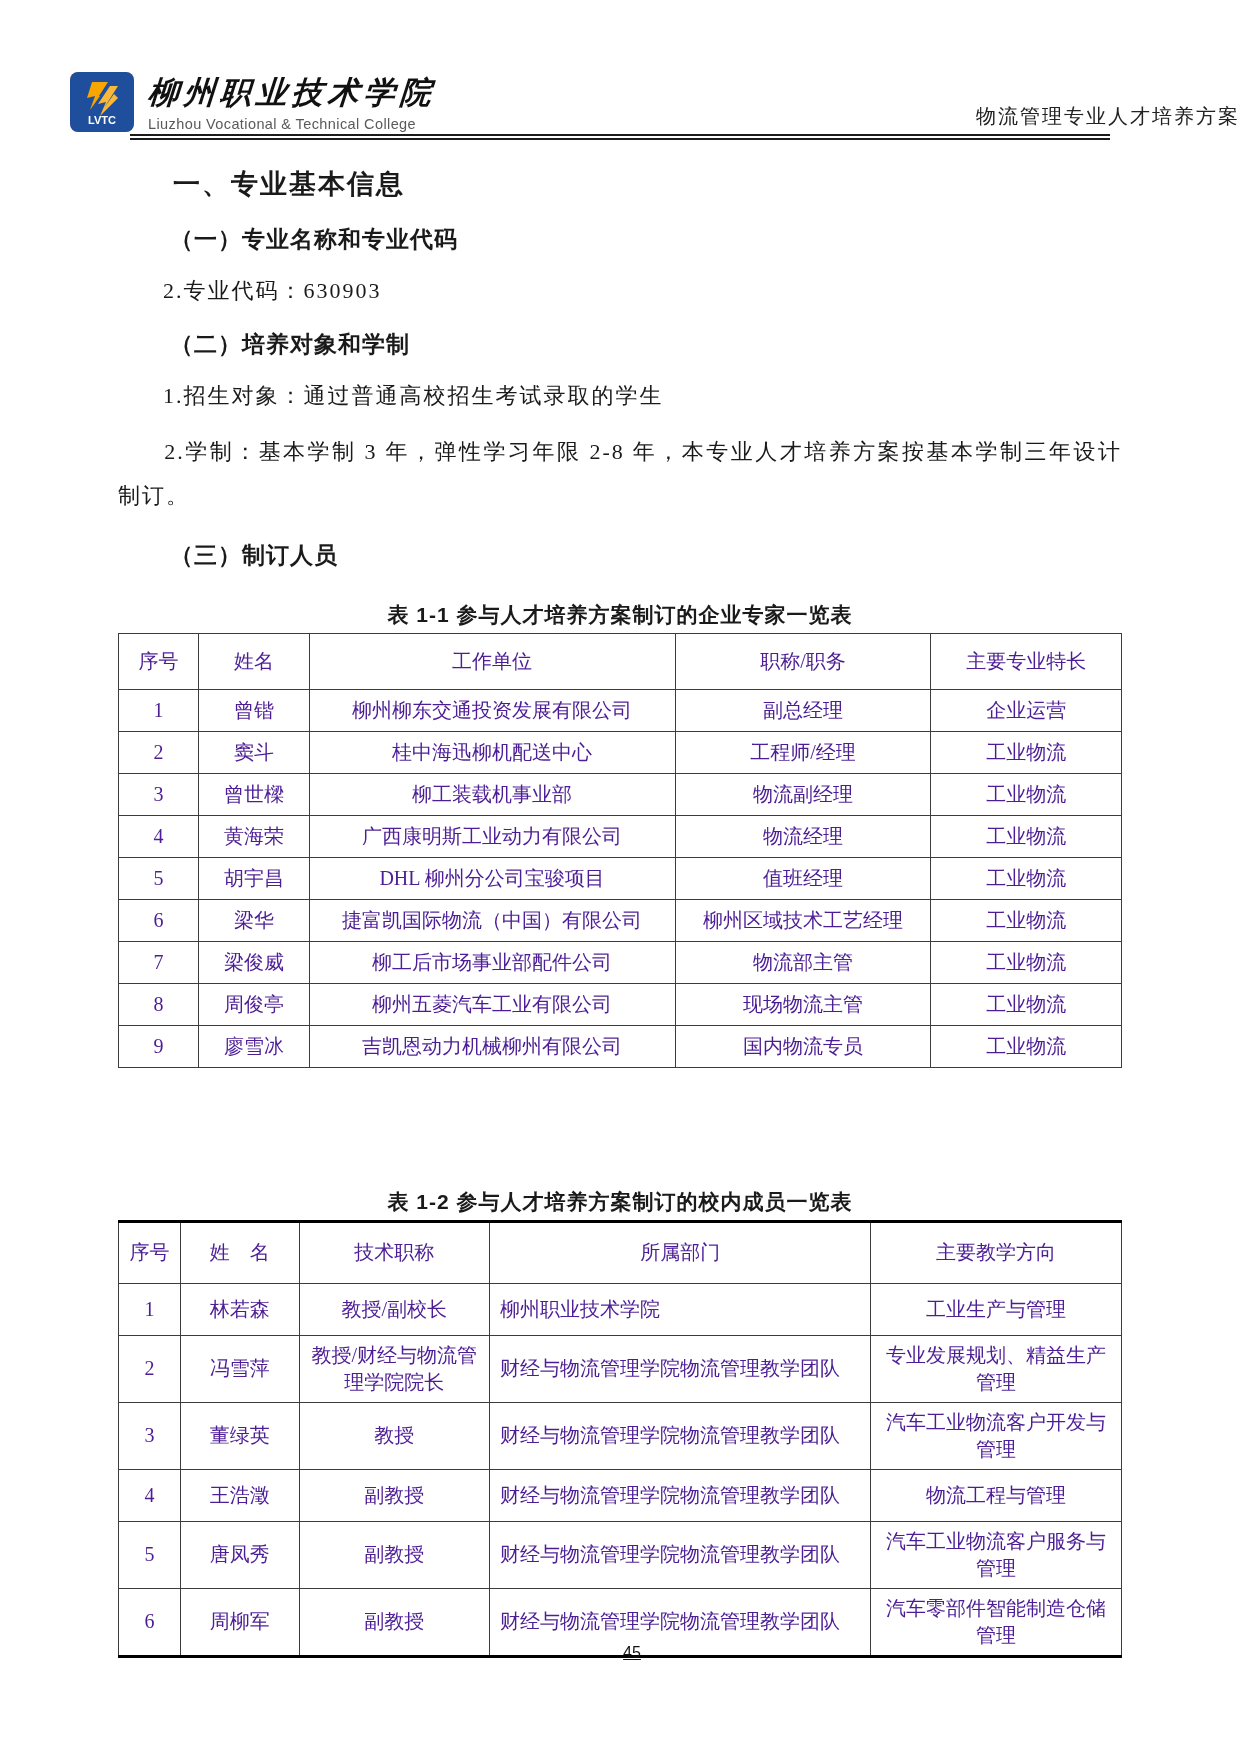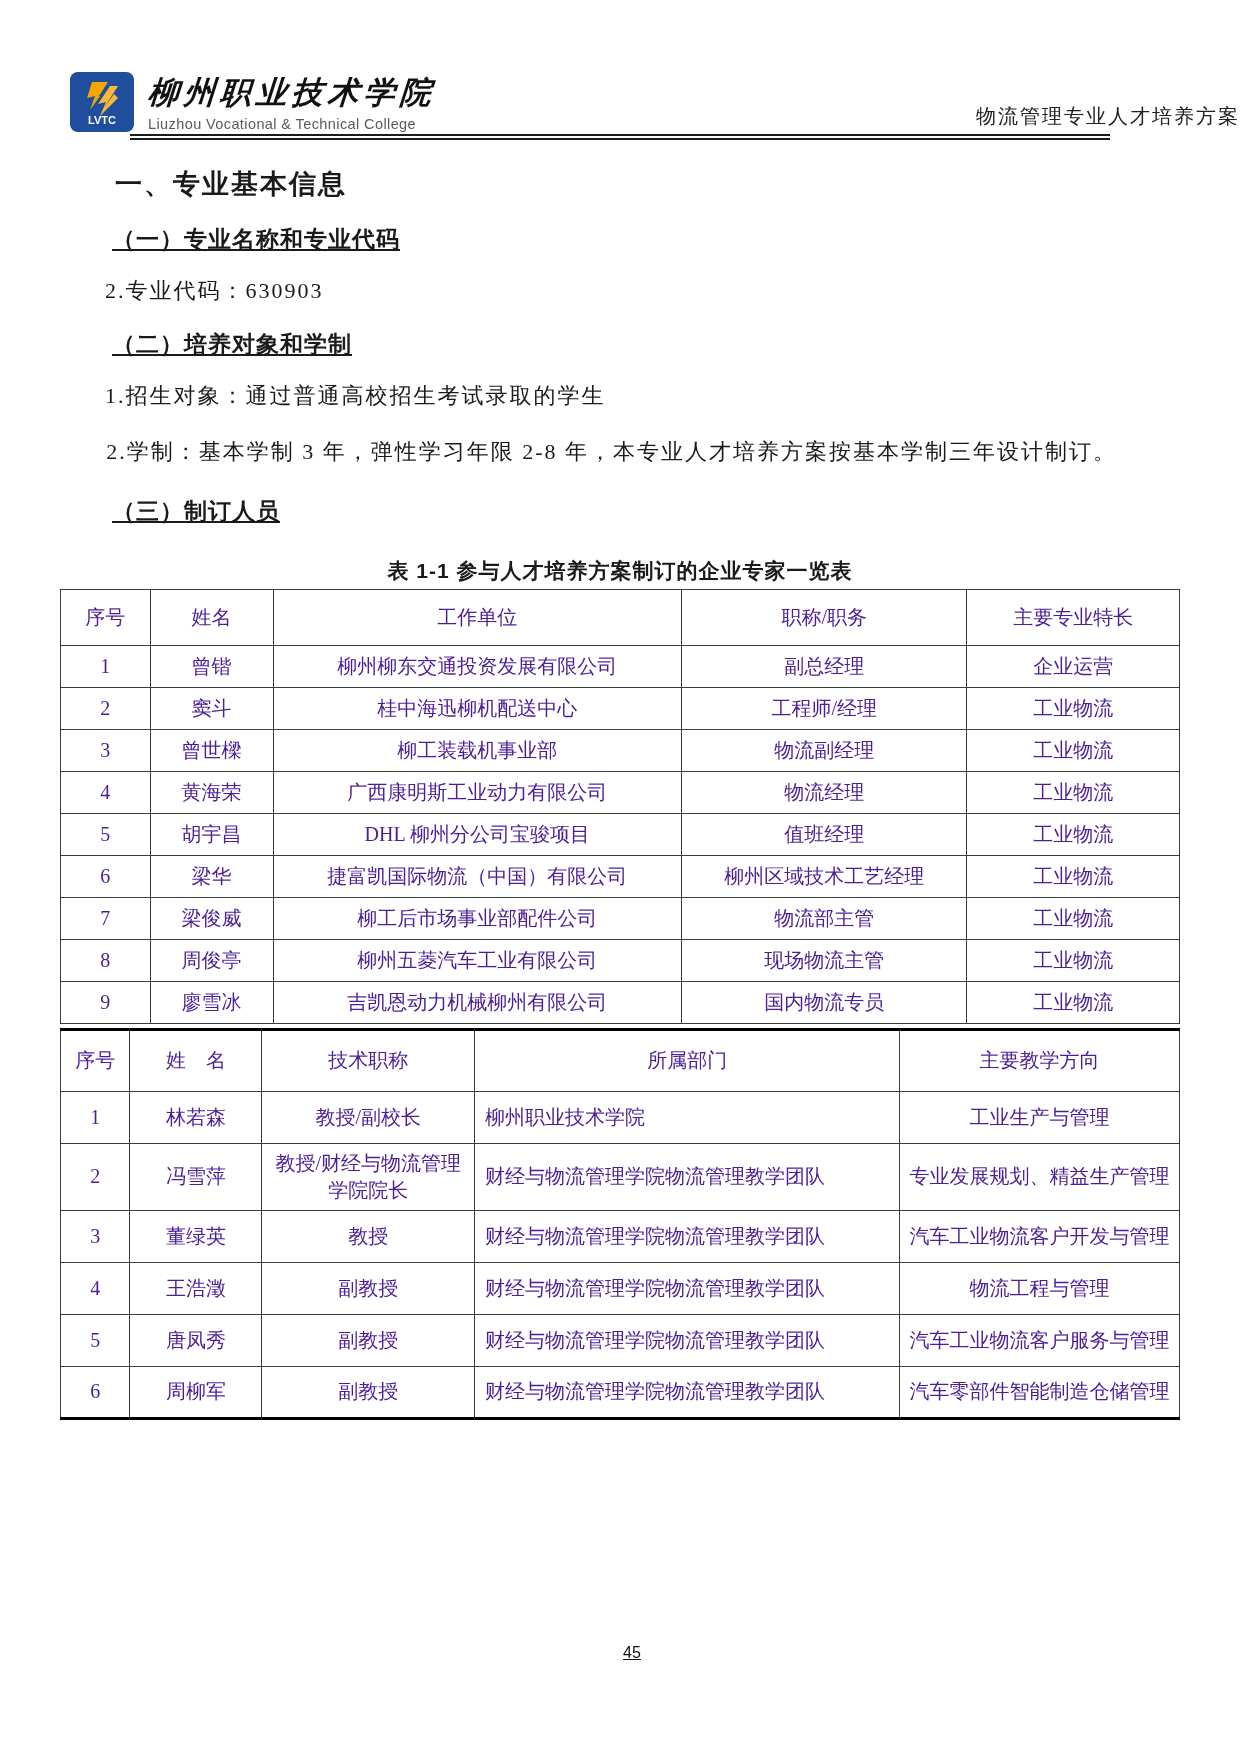--- a/index.html
+++ b/index.html
@@ -6,21 +6,21 @@
   html,body { background:#ffffff; }
   .page {
     position:relative;
     width:1240px; height:1754px;
     margin:0 auto;
     background:#ffffff;
     font-family:"Liberation Serif","DejaVu Serif",serif;
     color:#1a1a1a;
     overflow:hidden;
   }
-  .content { padding:0 60px; }
+  .content { padding:0 118px; }
 
   
   .header { display:flex; justify-content:space-between; align-items:flex-end; padding-top:72px; }
   .brand { display:flex; align-items:center; gap:14px; padding-left:70px; }
   .logo-box { width:64px; height:60px; border-radius:8px; background:#fdba74; position:relative; flex:0 0 auto; }
   .logo-box svg { display:block; }
   .brand-text { display:flex; flex-direction:column; }
   .school-zh {
     font-family:"DejaVu Serif","Liberation Serif",serif;
     font-size:31px; font-weight:bold; font-style:italic;
@@ -39,21 +39,21 @@
 
   
   .h1 {
     font-family:"Liberation Sans","DejaVu Sans",sans-serif;
     font-size:27px; font-weight:bold; letter-spacing:2px;
     padding-left:55px; margin-top:26px;
   }
   .h2 {
     font-family:"Liberation Sans","DejaVu Sans",sans-serif;
     font-size:23px; font-weight:bold; letter-spacing:1px;
-    padding-left:52px; margin-top:22px;text-decoration:underline;
+    padding-left:52px; margin-top:22px;
   }
   .body-line { font-size:22px; letter-spacing:2px; padding-left:45px; margin-top:20px; line-height:1.45; }
   .body-para { font-size:22px; letter-spacing:2px; text-indent:2.1em; margin-top:18px; line-height:2.0; text-align:justify; }
 
   
   .table-title {
     font-family:"Liberation Sans","DejaVu Sans",sans-serif;
     font-size:21px; font-weight:bold; letter-spacing:1px;
     text-align:center; margin-top:30px;
   }
@@ -201,20 +201,21 @@
           <tr>
             <td>9</td>
             <td>廖雪冰</td>
             <td>吉凯恩动力机械柳州有限公司</td>
             <td>国内物流专员</td>
             <td>工业物流</td>
           </tr>
         </tbody>
     </table>
 
+    <div class="table-title t2">表 1-2 参与人才培养方案制订的校内成员一览表</div>
     <table class="doc-table table2">
       <colgroup>
         <col style="width:6.2%">
           <col style="width:11.8%">
           <col style="width:19%">
           <col style="width:38%">
           <col style="width:25%">
       </colgroup>
       <thead>
         <tr>

